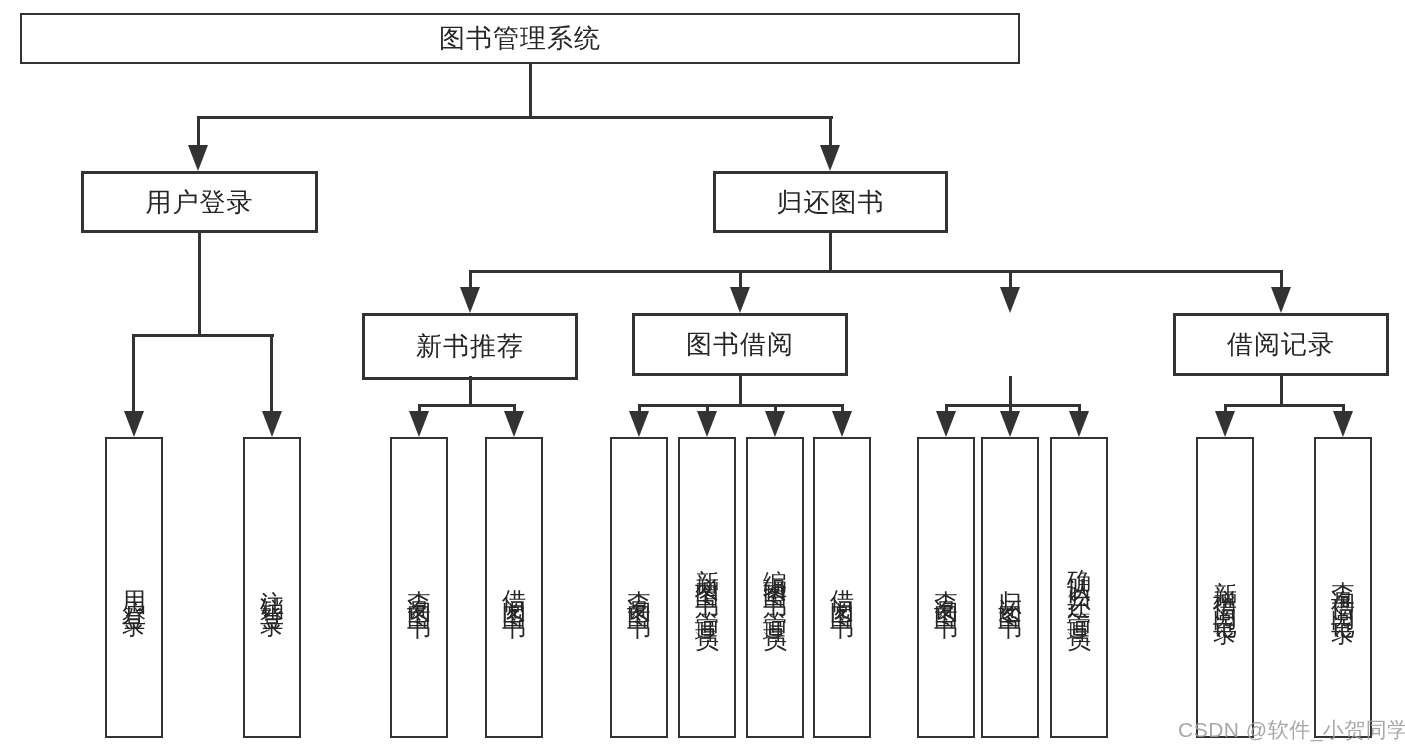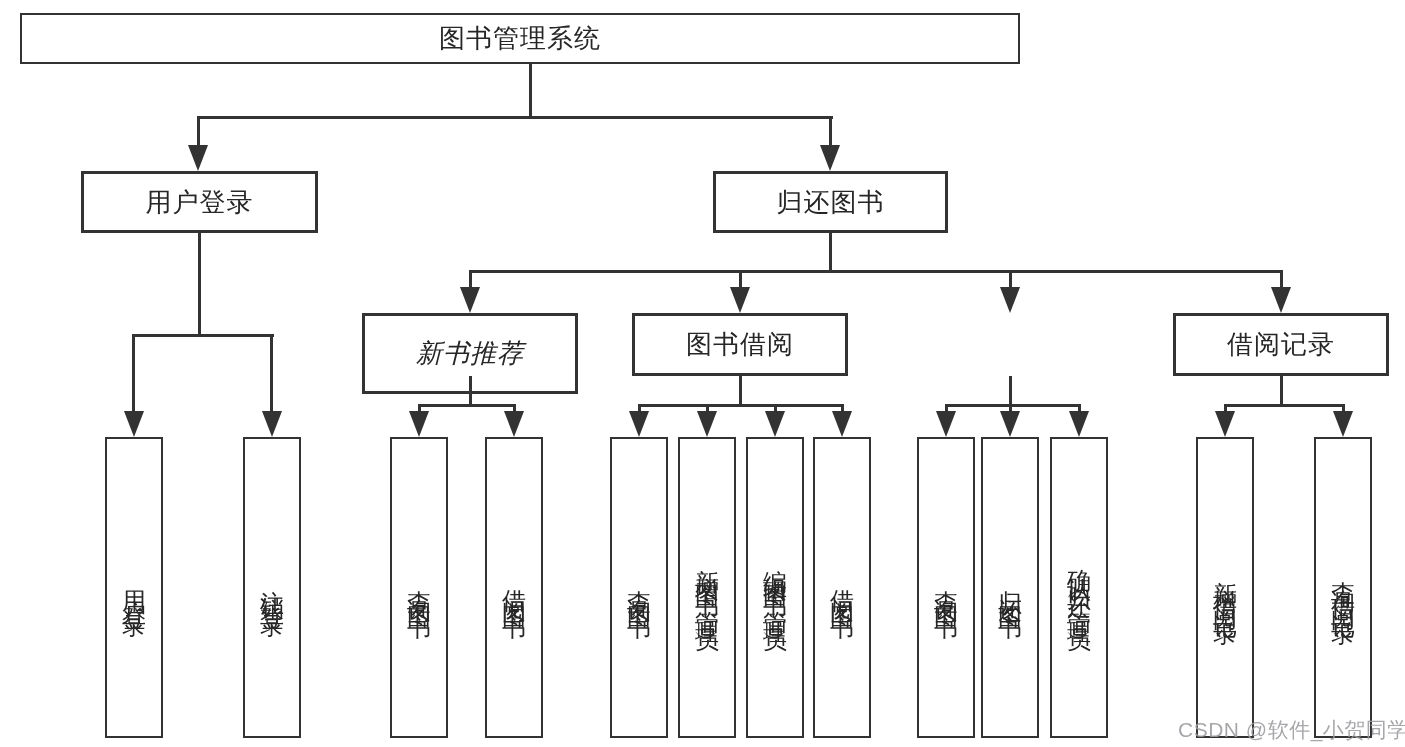--- a/index.html
+++ b/index.html
@@ -74,21 +74,21 @@
   <div class="h" style="left:469px;top:270px;width:813px;"></div>
   <div class="v" style="left:469px;top:270px;height:22px;"></div>
   <div class="v" style="left:739px;top:270px;height:22px;"></div>
   <div class="v" style="left:1009px;top:270px;height:22px;"></div>
   <div class="v" style="left:1280px;top:270px;height:22px;"></div>
   <div class="a" style="left:460px;top:287px;"></div>
   <div class="a" style="left:730px;top:287px;"></div>
   <div class="a" style="left:1000px;top:287px;"></div>
   <div class="a" style="left:1271px;top:287px;"></div>
 
-  <div class="box" style="left:362px;top:313px;width:216px;height:81px;font-style:italic;">
+  <div class="box" style="left:362px;top:313px;width:216px;height:67px;">
     <span>新书推荐</span>
   </div>
   <div class="box" style="left:632px;top:313px;width:216px;height:63px;">
     <span>图书借阅</span>
   </div>
   <div class="box" style="left:1173px;top:313px;width:216px;height:63px;">
     <span>借阅记录</span>
   </div>
 
   <div class="v" style="left:469px;top:376px;height:30px;"></div>

